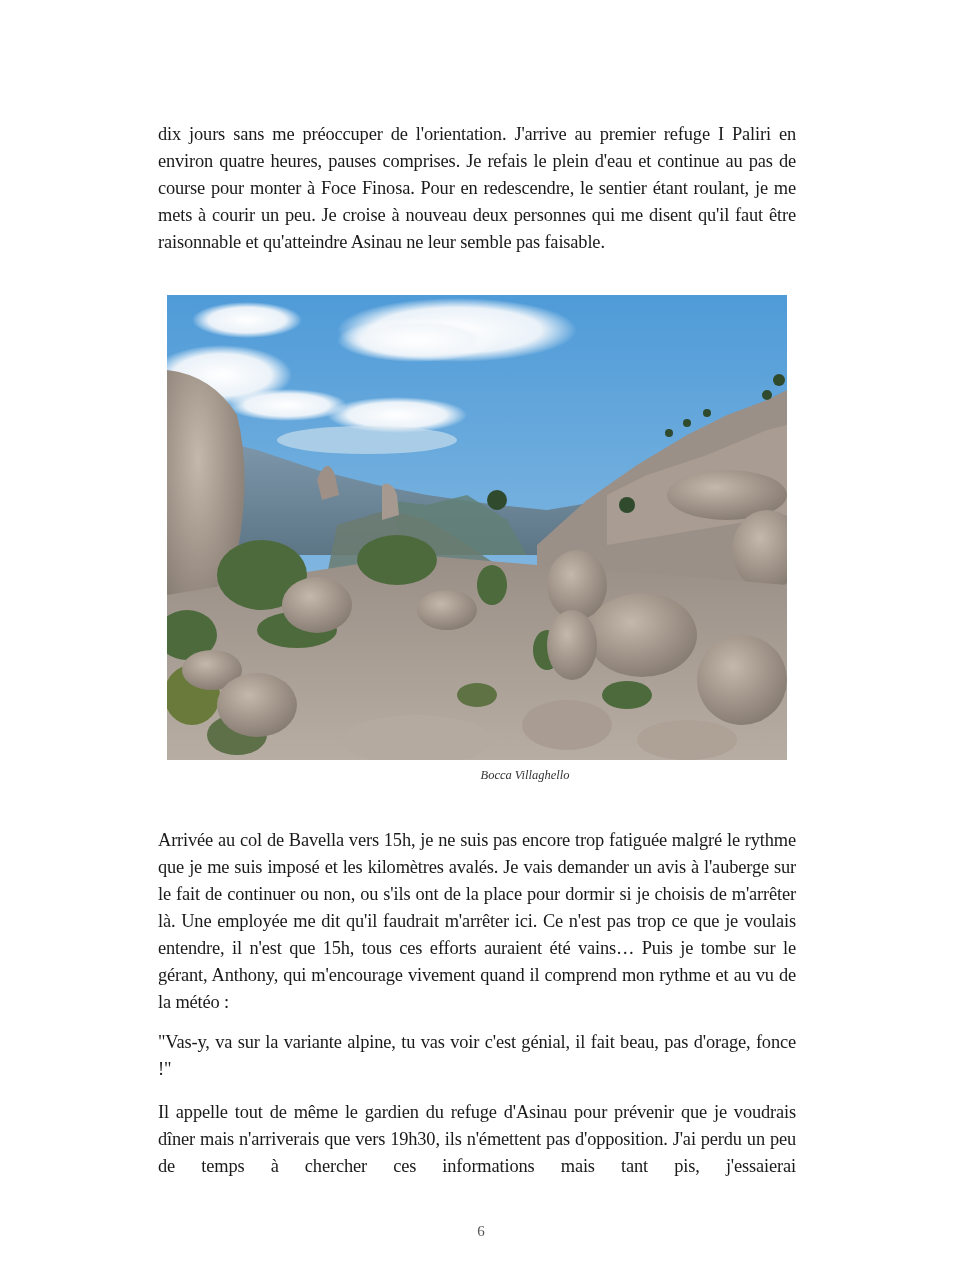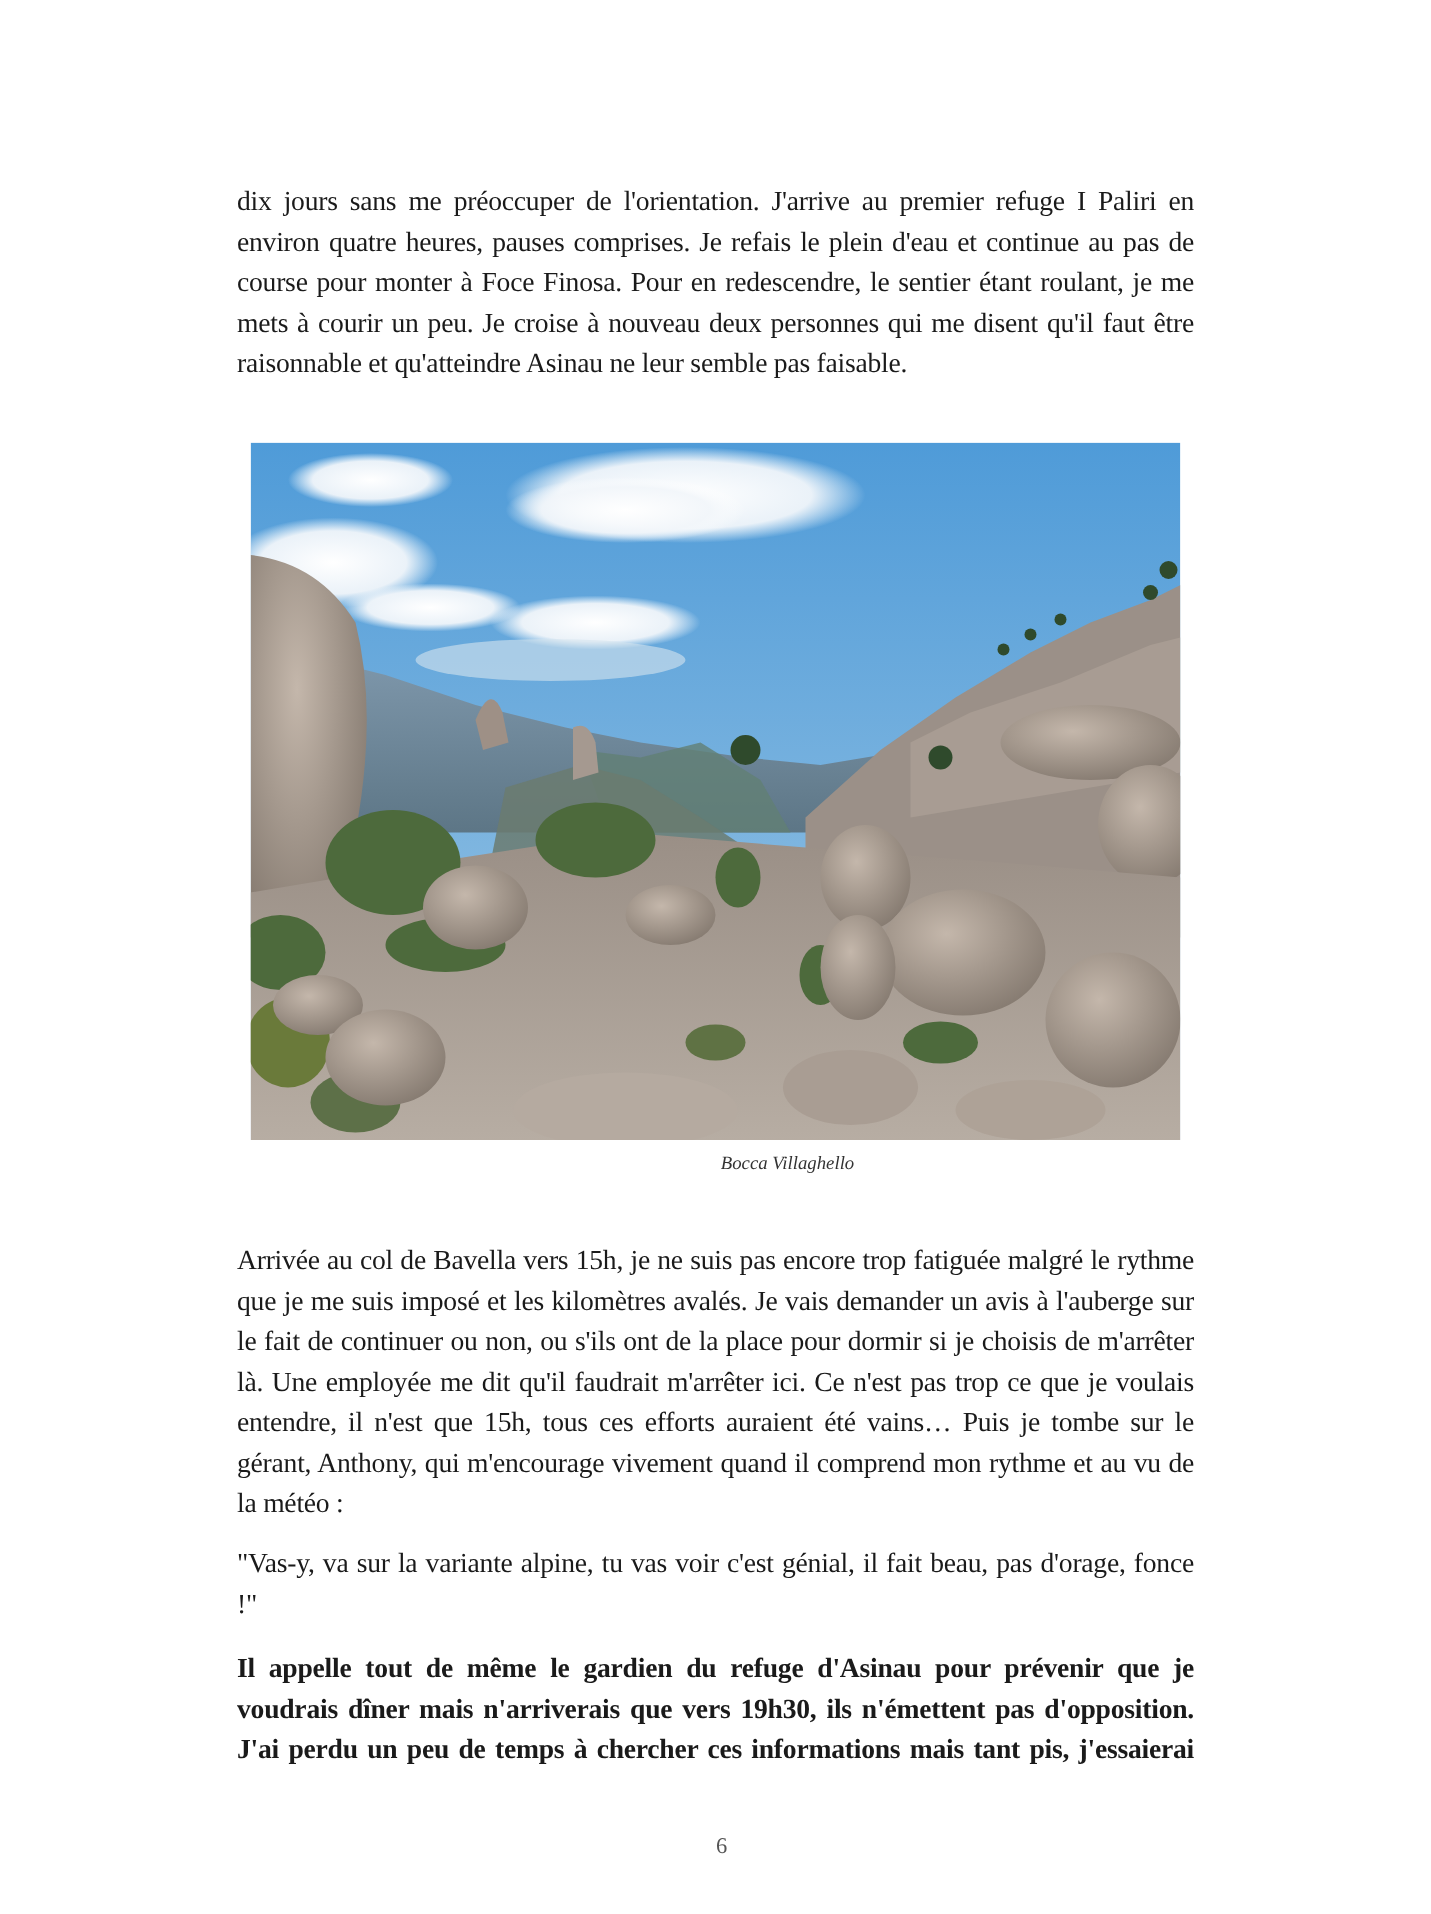--- a/index.html
+++ b/index.html
@@ -29,21 +29,21 @@
       font-size: 18.4px;
       line-height: 27px;
       text-align: justify;
       text-align-last: left;
       margin: 0;
       letter-spacing: -0.15px;
     }
     #p1 { top: 121px; }
     #p2 { top: 827px; font-family: Liberation Serif, serif; }
     #p3 { top: 1029px; }
-    #p4 { top: 1099px; font-weight: bold; }
+    #p4 { top: 1099px; }
     #p4 { text-align-last: justify; }
 
     .figure {
       position: absolute;
       left: 167px;
       top: 295px;
       width: 620px;
       height: 465px;
       overflow: hidden;
     }

